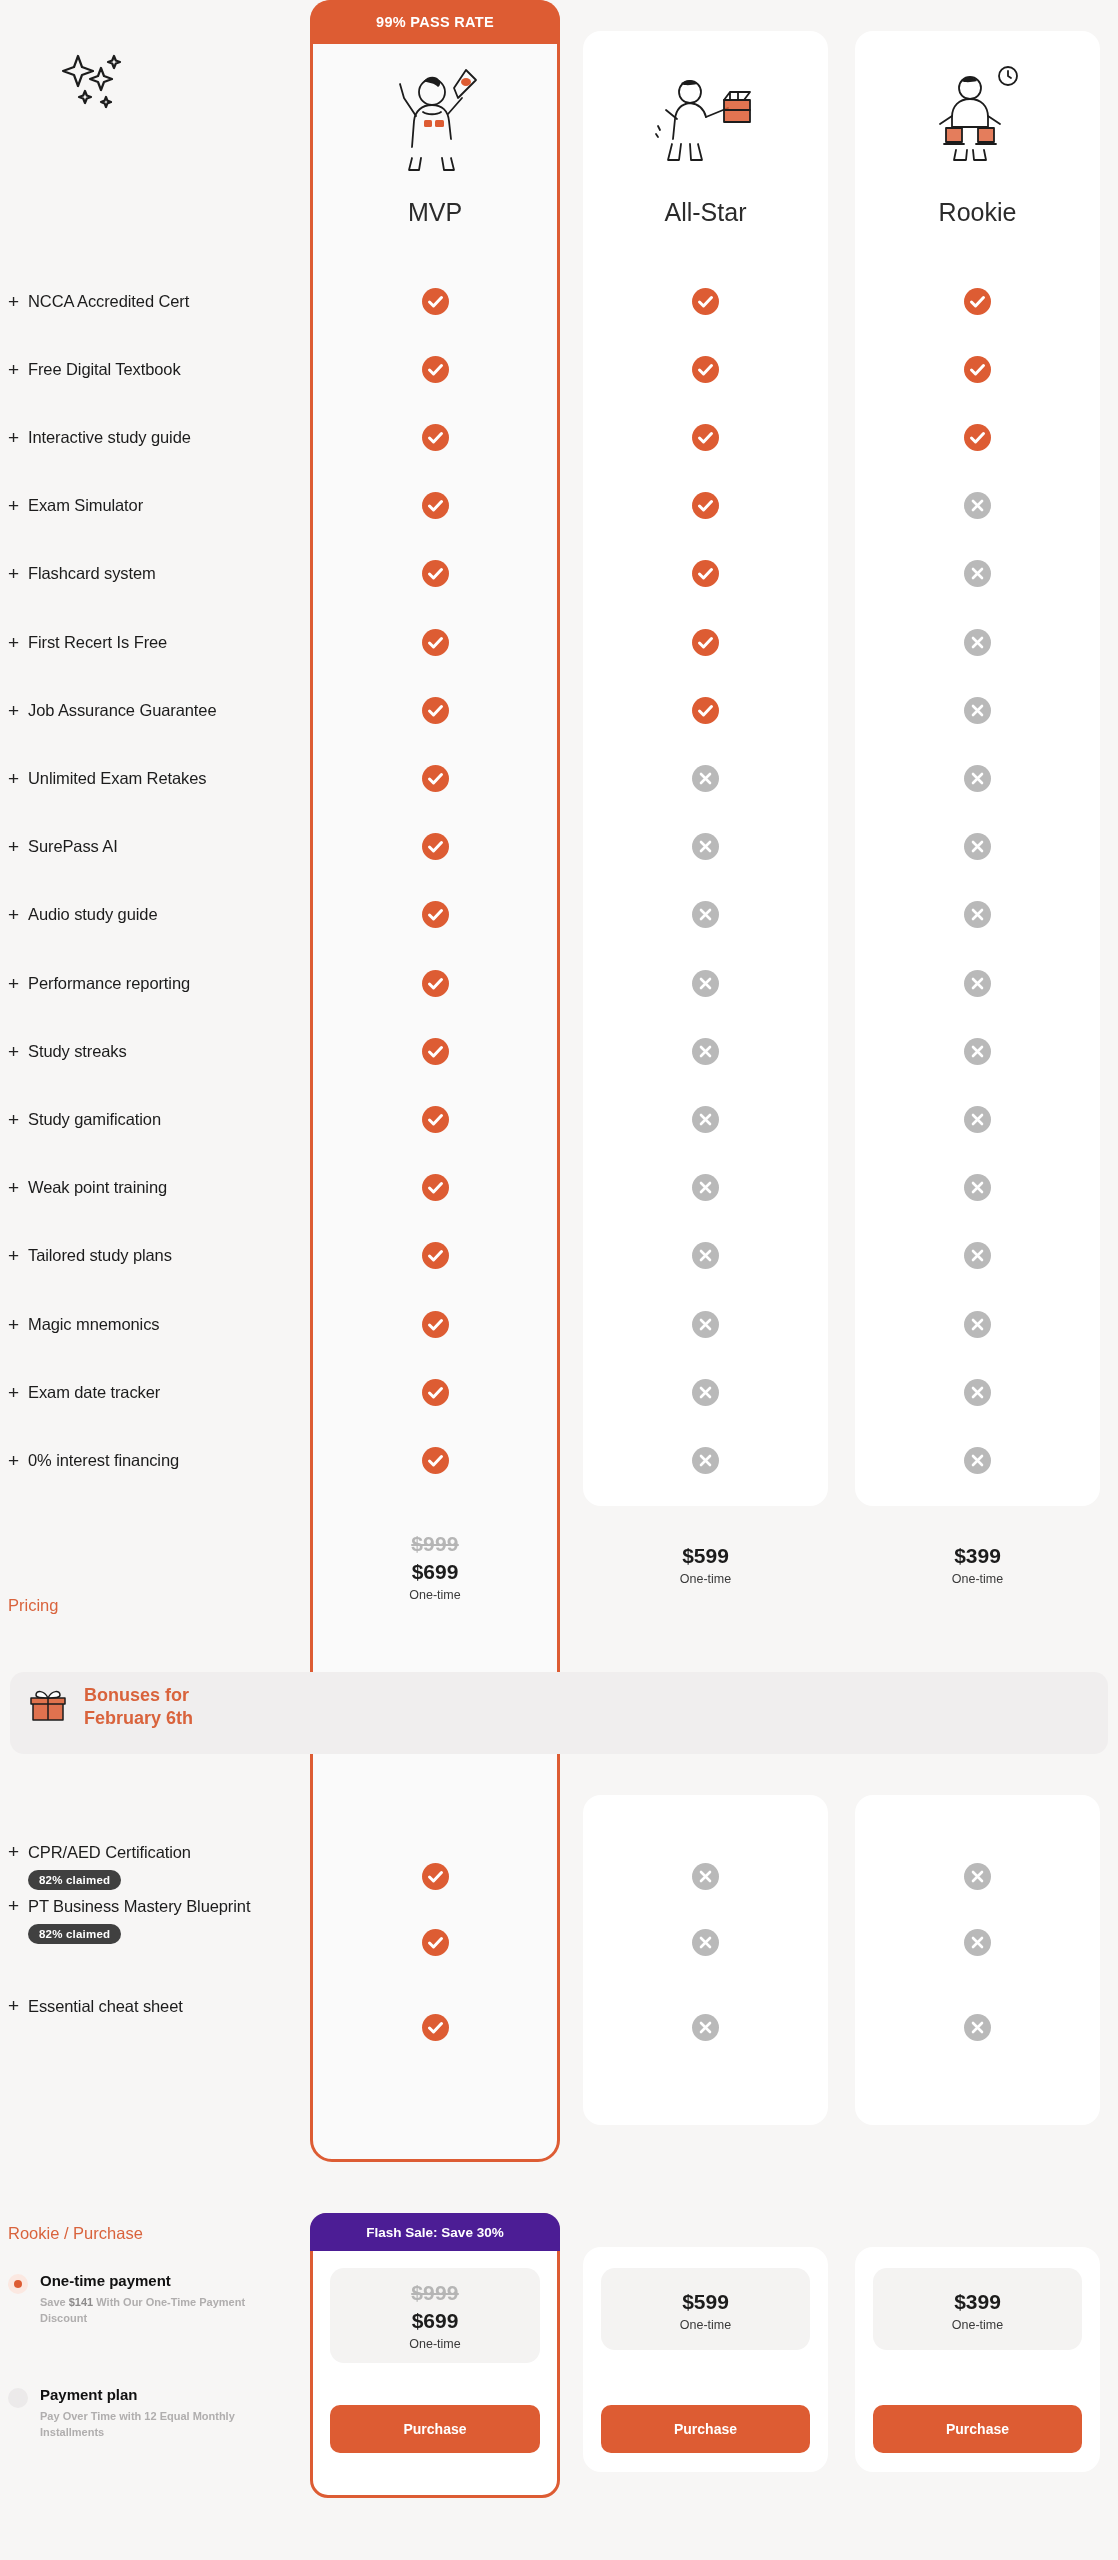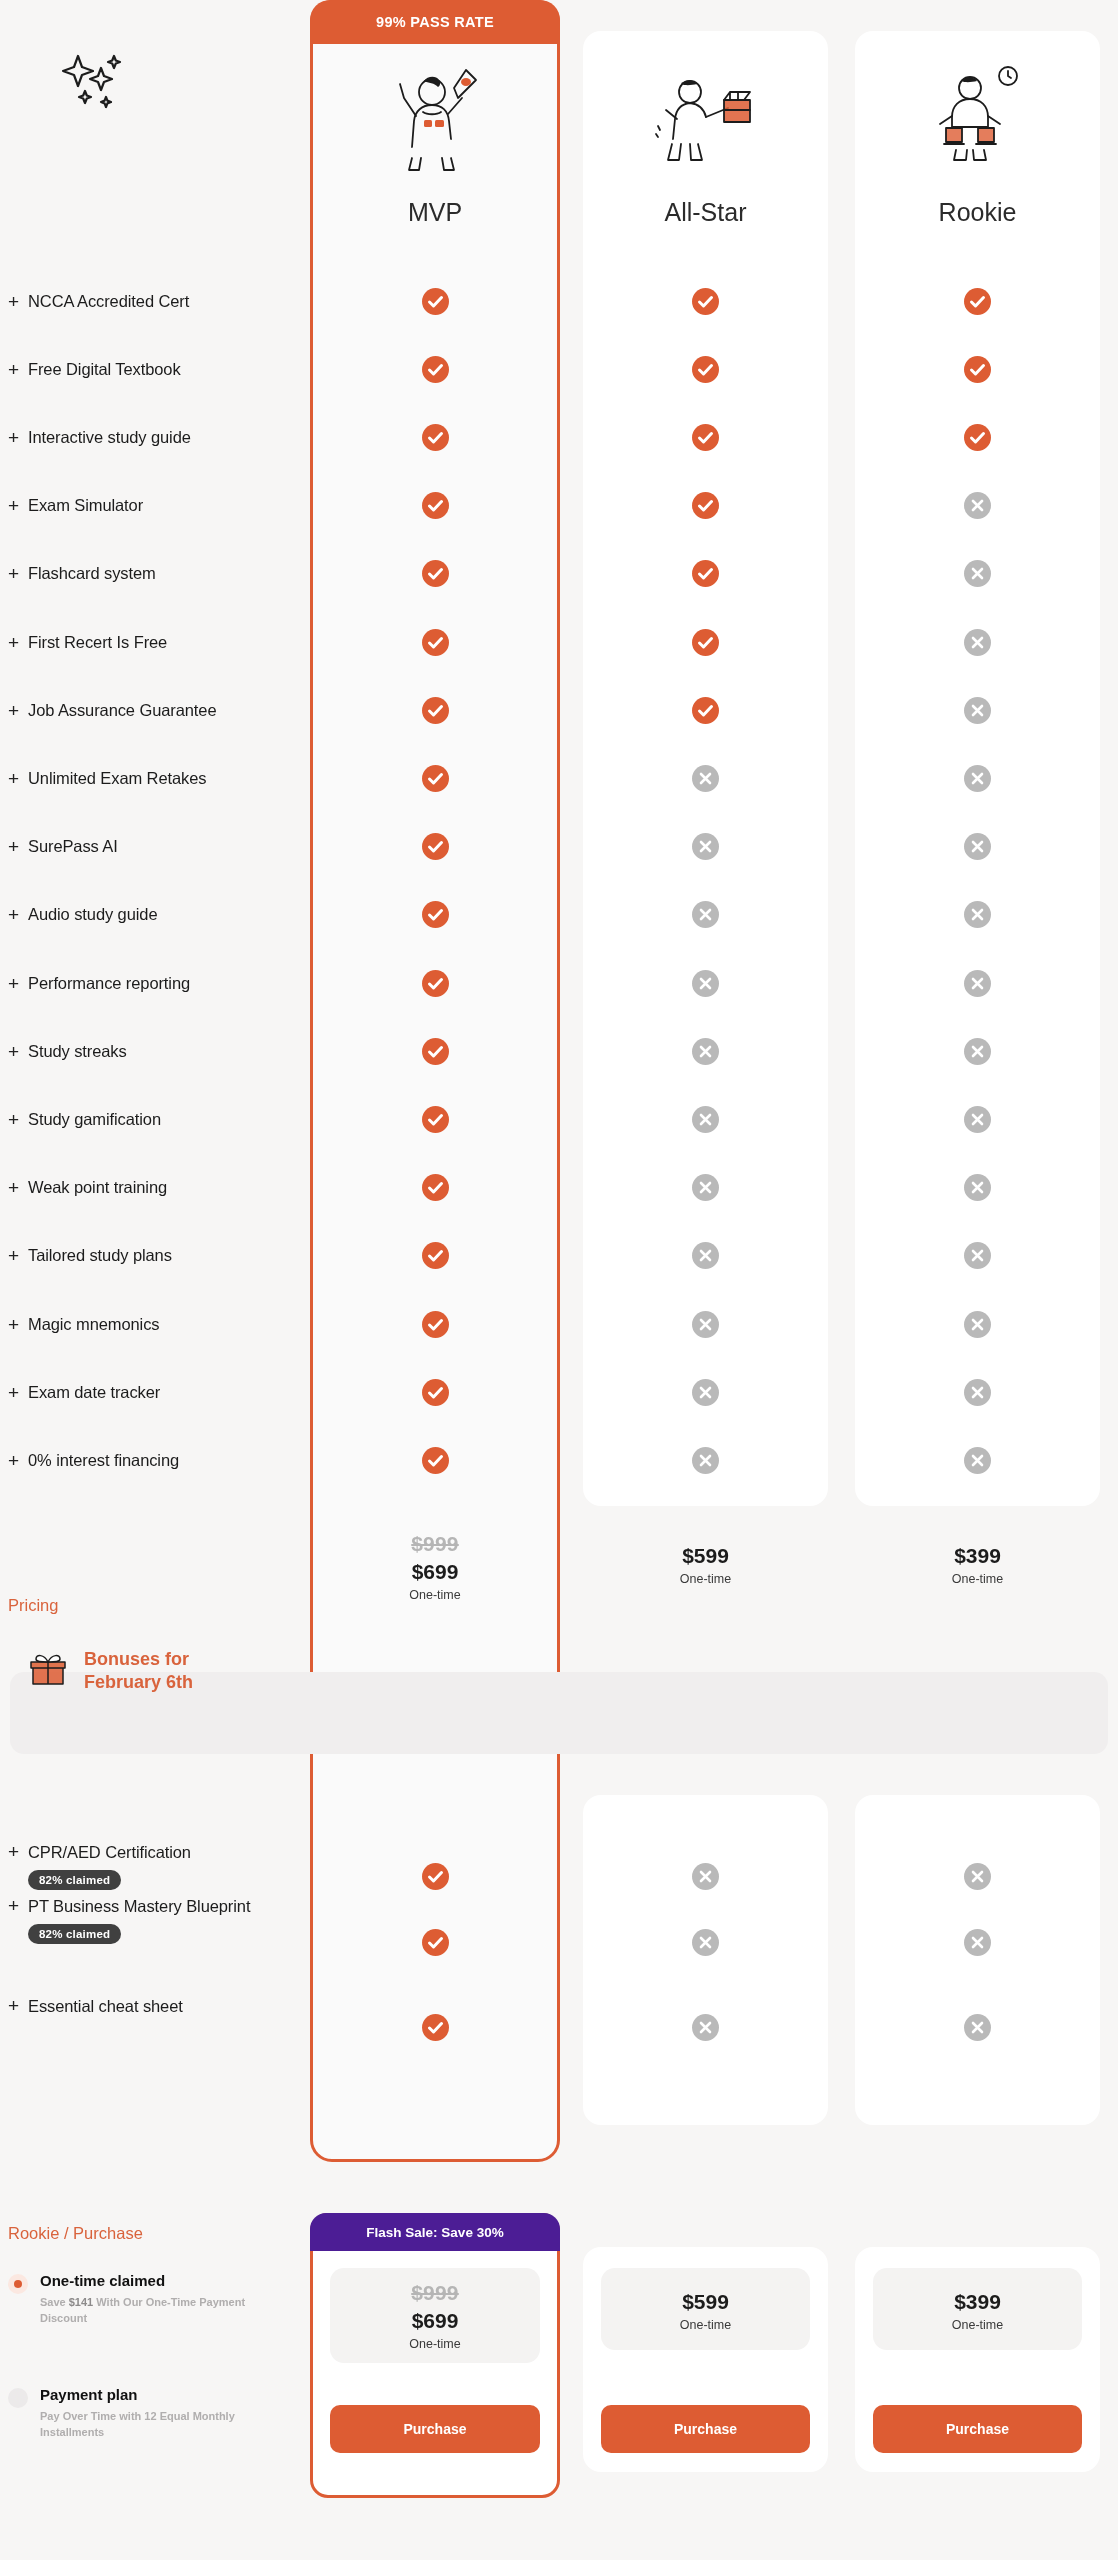--- a/index.html
+++ b/index.html
@@ -82,21 +82,21 @@
   }
   .price-now { font-size: 21px; font-weight: bold; color: #1c1c1c; margin-top: 4px; }
   .price-sub { font-size: 12.5px; color: #3a3a3a; margin-top: 4px; }
 
   
   .bonus-band {
     position: absolute; left: 10px; top: 1672px; width: 1098px; height: 82px;
     background: #f0eeee; border-radius: 14px;
   }
   .bonus-band-inner {
-    position: absolute; left: 28px; top: 1648px;
+    position: absolute; left: 28px; top: 1684px;
     display: flex; align-items: center; gap: 16px;
   }
   .bonus-title {
     color: #d9633c; font-size: 18px; font-weight: bold; line-height: 1.3;
   }
   .claimed {
     display: inline-block; background: #404040; color: #fff;
     font-size: 11.5px; font-weight: bold; border-radius: 11px;
     padding: 4px 11px; letter-spacing: .2px;
   }
@@ -688,21 +688,21 @@
           </svg>
         </div>
       </div>
     </div>
 
   <div class="sec-label" style="top:2224px;">Rookie / Purchase</div>
 
   <div class="radio-row" style="top:2272px;">
     <span class="radio on"></span>
     <span>
-      <span class="radio-title">One-time claimed</span>
+      <span class="radio-title">One-time payment</span>
       <span class="radio-desc" style="display:block;"><span>Save </span><b>$141</b><span> With Our One-Time Payment Discount</span></span>
     </span>
   </div>
 
   <div class="radio-row" style="top:2362px;margin-top:24px;">
     <span class="radio"></span>
     <span>
       <span class="radio-title">Payment plan</span>
       <span class="radio-desc" style="display:block;">Pay Over Time with 12 Equal Monthly Installments</span>
     </span>

